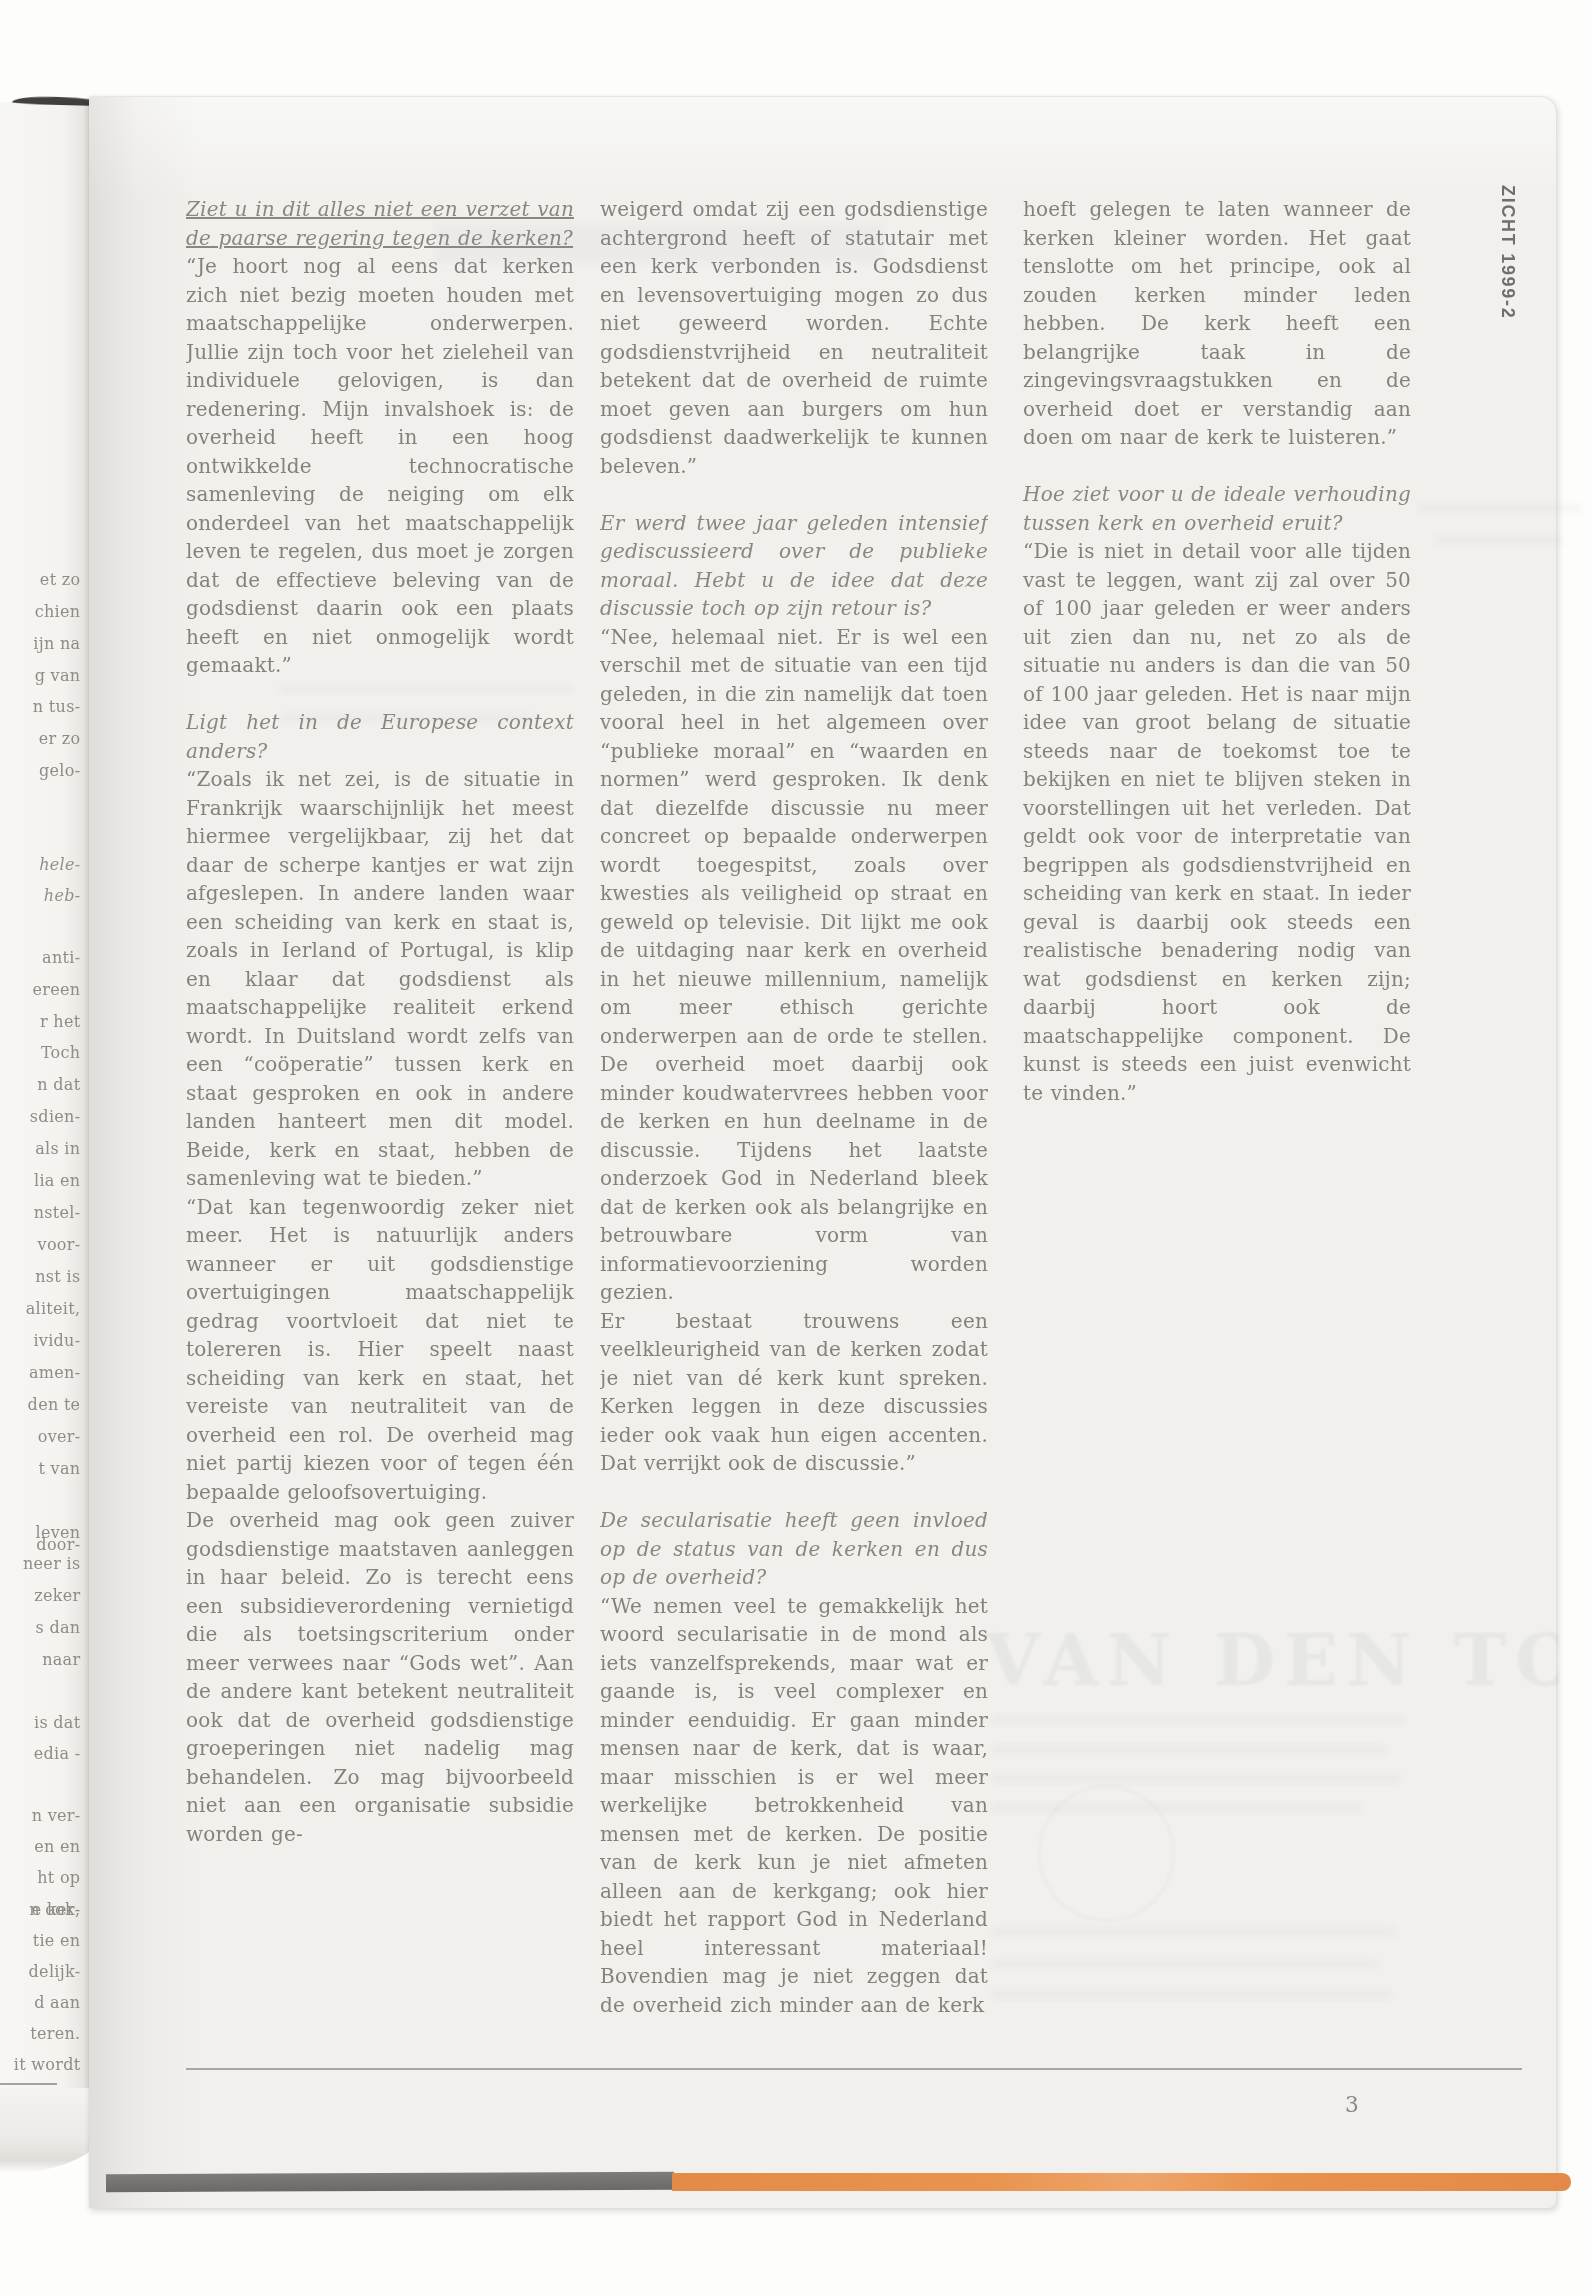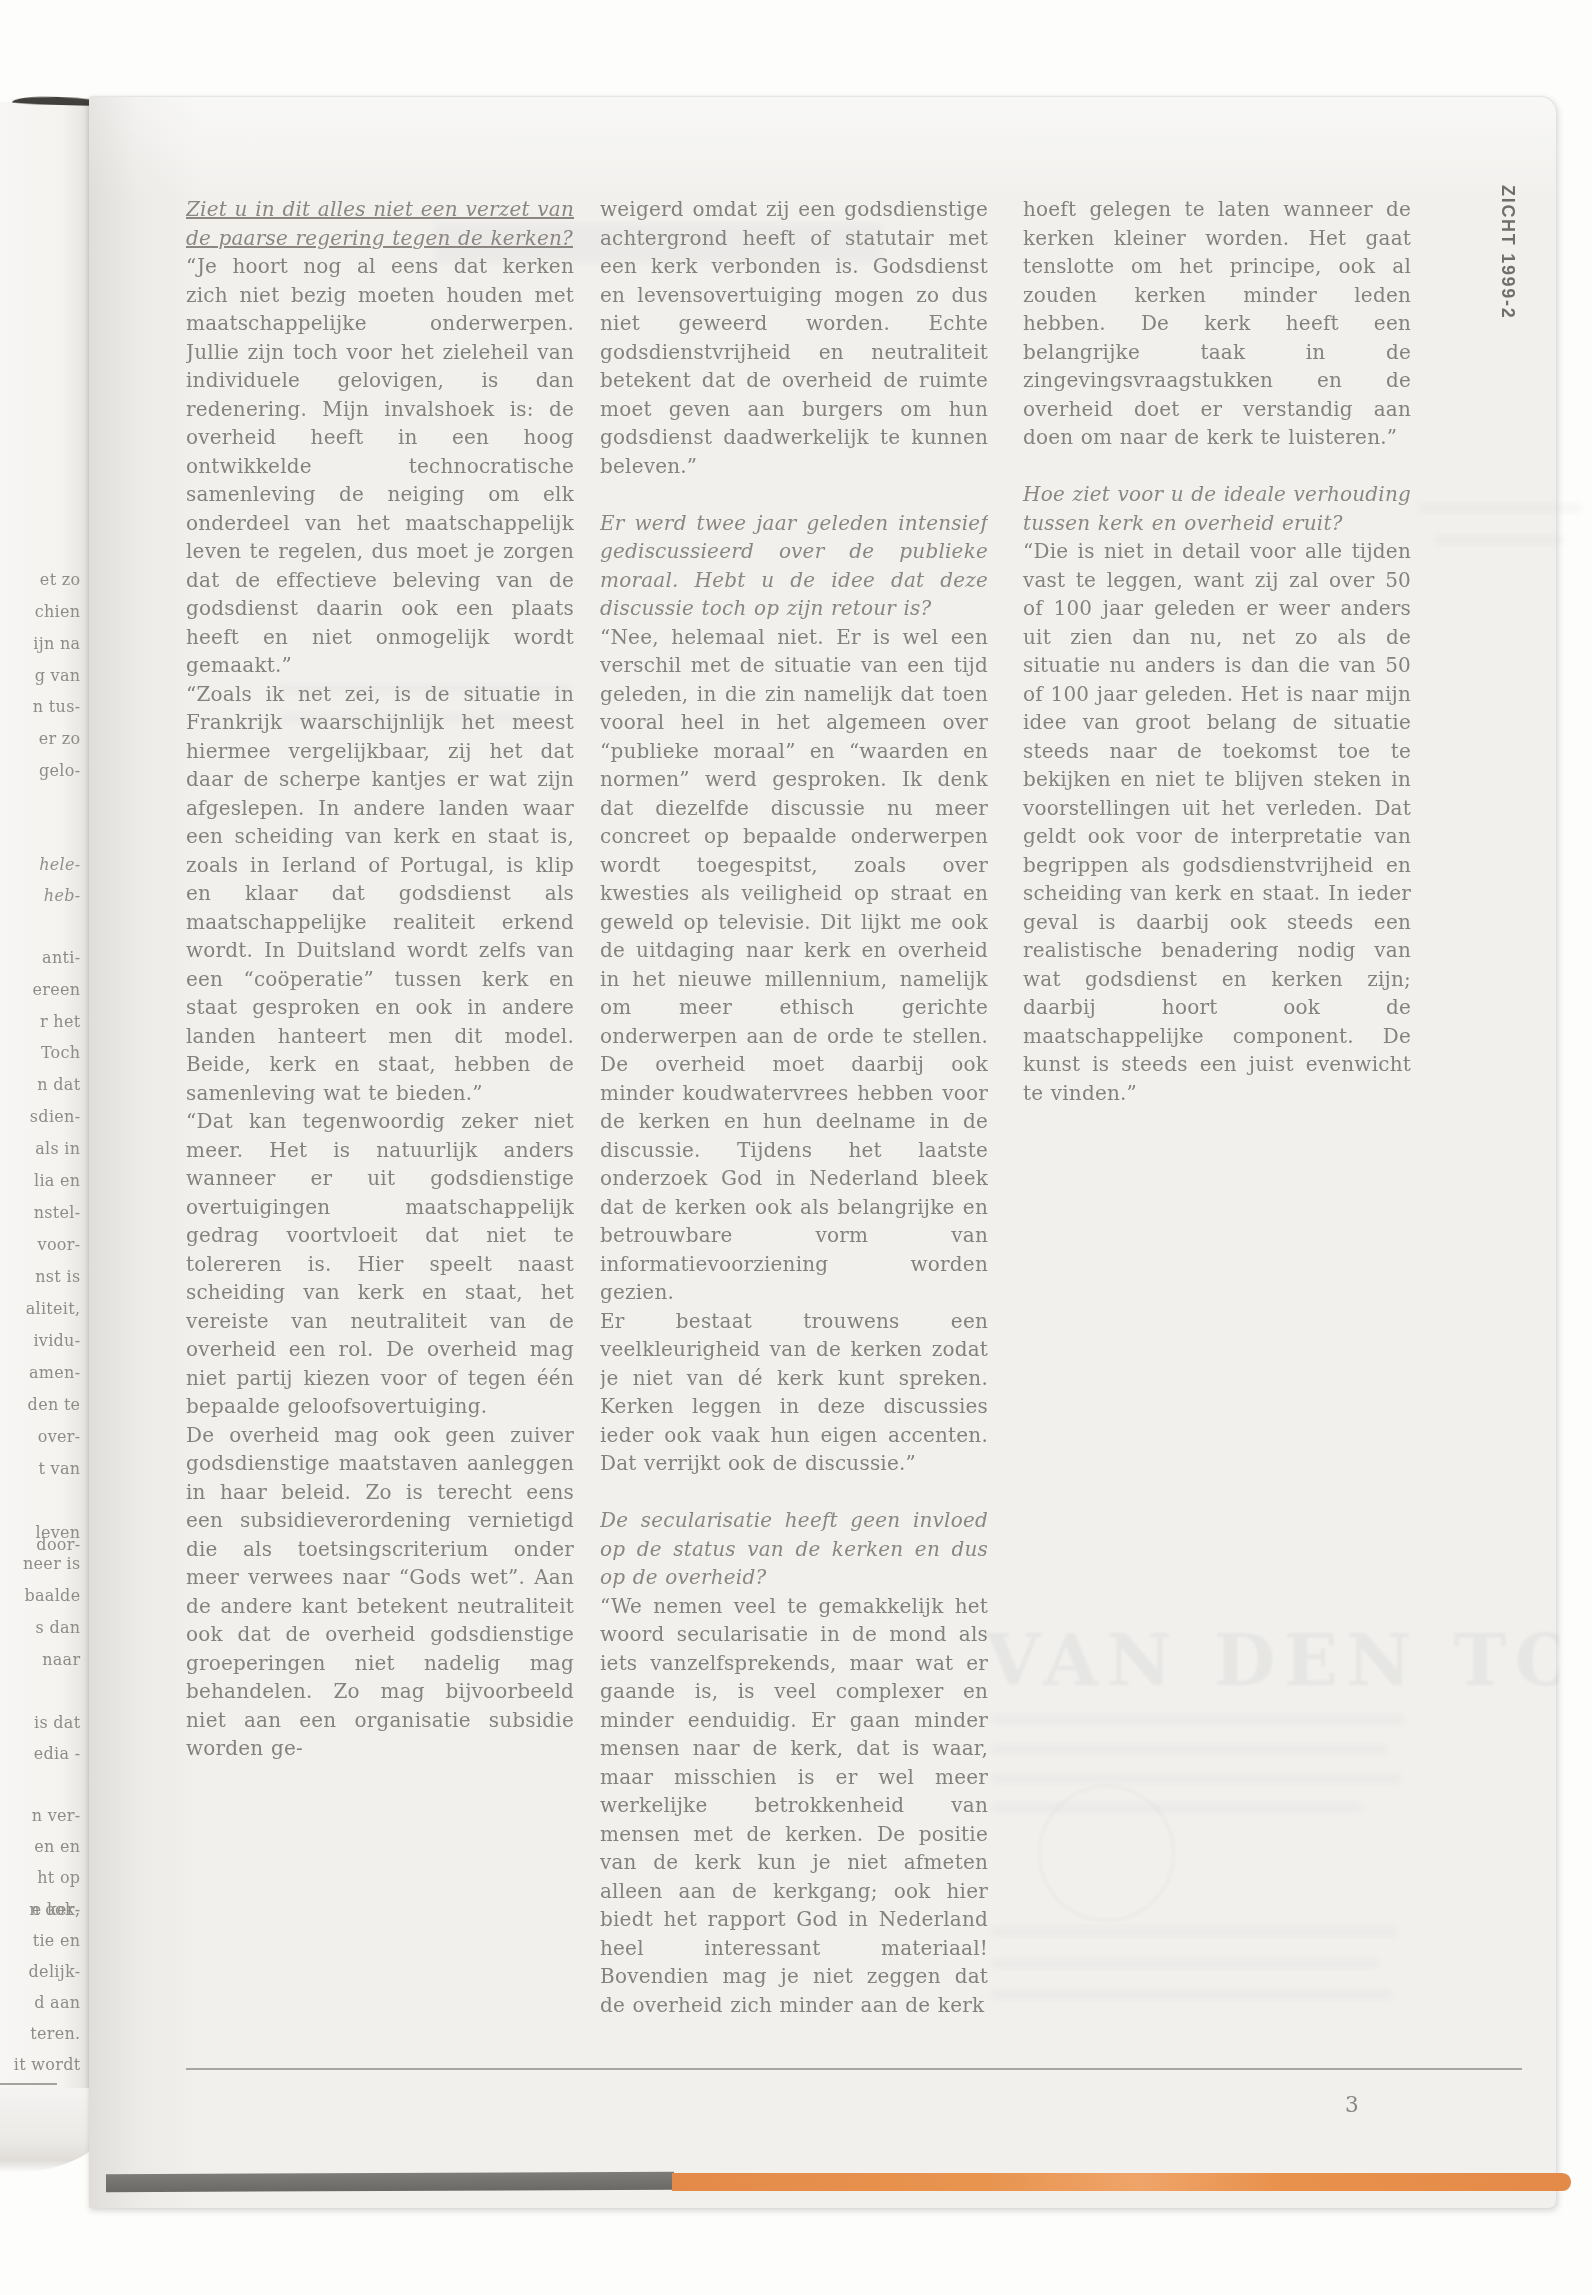--- a/index.html
+++ b/index.html
@@ -130,21 +130,21 @@
       <div class="prev-frag" style="top: 1165px;">nst is</div>
       <div class="prev-frag" style="top: 1197px;">aliteit,</div>
       <div class="prev-frag" style="top: 1229px;">ividu-</div>
       <div class="prev-frag" style="top: 1261px;">amen-</div>
       <div class="prev-frag" style="top: 1293px;">den te</div>
       <div class="prev-frag" style="top: 1325px;">over-</div>
       <div class="prev-frag" style="top: 1357px;">t van</div>
       <div class="prev-frag" style="top: 1389px; margin-top: 32px;">leven</div>
       <div class="prev-frag" style="top: 1420px; margin-top: 13px;">door-</div>
       <div class="prev-frag" style="top: 1452px;">neer is</div>
-      <div class="prev-frag" style="top: 1484px;">baalde</div>
+      <div class="prev-frag" style="top: 1484px;">zeker</div>
       <div class="prev-frag" style="top: 1516px;">s dan</div>
       <div class="prev-frag" style="top: 1548px;">naar</div>
       <div class="prev-frag" style="top: 1611px;">is dat</div>
       <div class="prev-frag" style="top: 1642px;">edia -</div>
       <div class="prev-frag" style="top: 1768px; margin-top: 30px;">e ker-</div>
       <div class="prev-frag" style="top: 1704px;">n ver-</div>
       <div class="prev-frag" style="top: 1735px;">en en</div>
       <div class="prev-frag" style="top: 1766px;">ht op</div>
       <div class="prev-frag" style="top: 1798px; text-align: center;">n ook,</div>
       <div class="prev-frag" style="top: 1829px;">tie en</div>
@@ -170,20 +170,21 @@
     <div class="ghost ghost-band" style="left:902px; top:1676px; width:410px; height:11.2px;"></div>
     <div class="ghost ghost-band" style="left:902px; top:1705px; width:371px; height:11.2px;"></div>
     <div class="ghost ghost-stamp"></div>
     <div class="ghost ghost-band" style="left:902px; top:1829px; width:406px; height:11.2px;"></div>
     <div class="ghost ghost-band" style="left:902px; top:1861px; width:388px; height:11.2px;"></div>
     <div class="ghost ghost-band" style="left:902px; top:1892px; width:401px; height:11.2px;"></div>
 
     <div class="col col1 clip" id="col-0">
         <p class="block q">Ziet u in dit alles niet een verzet van de paarse regering tegen de kerken?</p>
         <p class="block a">“Je hoort nog al eens dat kerken zich niet bezig moeten houden met maatschappelijke onderwerpen. Jullie zijn toch voor het zieleheil van individuele gelovigen, is dan redenering. Mijn invalshoek is: de overheid heeft in een hoog ontwikkelde technocratische samenleving de neiging om elk onderdeel van het maatschappelijk leven te regelen, dus moet je zorgen dat de effectieve beleving van de godsdienst daarin ook een plaats heeft en niet onmogelijk wordt gemaakt.”</p>
+        <p class="block q">Ligt het in de Europese context anders?</p>
         <p class="block a">“Zoals ik net zei, is de situatie in Frankrijk waarschijnlijk het meest hiermee vergelijkbaar, zij het dat daar de scherpe kantjes er wat zijn afgeslepen. In andere landen waar een scheiding van kerk en staat is, zoals in Ierland of Portugal, is klip en klaar dat godsdienst als maatschappelijke realiteit erkend wordt. In Duitsland wordt zelfs van een “coöperatie” tussen kerk en staat gesproken en ook in andere landen hanteert men dit model. Beide, kerk en staat, hebben de samenleving wat te bieden.”</p>
         <p class="block a">“Dat kan tegenwoordig zeker niet meer. Het is natuurlijk anders wanneer er uit godsdienstige overtuigingen maatschappelijk gedrag voortvloeit dat niet te tolereren is. Hier speelt naast scheiding van kerk en staat, het vereiste van neutraliteit van de overheid een rol. De overheid mag niet partij kiezen voor of tegen één bepaalde geloofsovertuiging.</p>
         <p class="block a">De overheid mag ook geen zuiver godsdienstige maatstaven aanleggen in haar beleid. Zo is terecht eens een subsidieverordening vernietigd die als toetsingscriterium onder meer verwees naar “Gods wet”. Aan de andere kant betekent neutraliteit ook dat de overheid godsdienstige groeperingen niet nadelig mag behandelen. Zo mag bijvoorbeeld niet aan een organisatie subsidie worden ge-</p>
       </div>
     <div class="col col2 clip" id="col-1">
         <p class="block a">weigerd omdat zij een godsdienstige achtergrond heeft of statutair met een kerk verbonden is. Godsdienst en levensovertuiging mogen zo dus niet geweerd worden. Echte godsdienstvrijheid en neutraliteit betekent dat de overheid de ruimte moet geven aan burgers om hun godsdienst daadwerkelijk te kunnen beleven.”</p>
         <p class="block q">Er werd twee jaar geleden intensief gediscussieerd over de publieke moraal. Hebt u de idee dat deze discussie toch op zijn retour is?</p>
         <p class="block a">“Nee, helemaal niet. Er is wel een verschil met de situatie van een tijd geleden, in die zin namelijk dat toen vooral heel in het algemeen over “publieke moraal” en “waarden en normen” werd gesproken. Ik denk dat diezelfde discussie nu meer concreet op bepaalde onderwerpen wordt toegespitst, zoals over kwesties als veiligheid op straat en geweld op televisie. Dit lijkt me ook de uitdaging naar kerk en overheid in het nieuwe millennium, namelijk om meer ethisch gerichte onderwerpen aan de orde te stellen. De overheid moet daarbij ook minder koudwatervrees hebben voor de kerken en hun deelname in de discussie. Tijdens het laatste onderzoek God in Nederland bleek dat de kerken ook als belangrijke en betrouwbare vorm van informatievoorziening worden gezien.</p>
         <p class="block a">Er bestaat trouwens een veelkleurigheid van de kerken zodat je niet van dé kerk kunt spreken. Kerken leggen in deze discussies ieder ook vaak hun eigen accenten. Dat verrijkt ook de discussie.”</p>
         <p class="block q">De secularisatie heeft geen invloed op de status van de kerken en dus op de overheid?</p>

